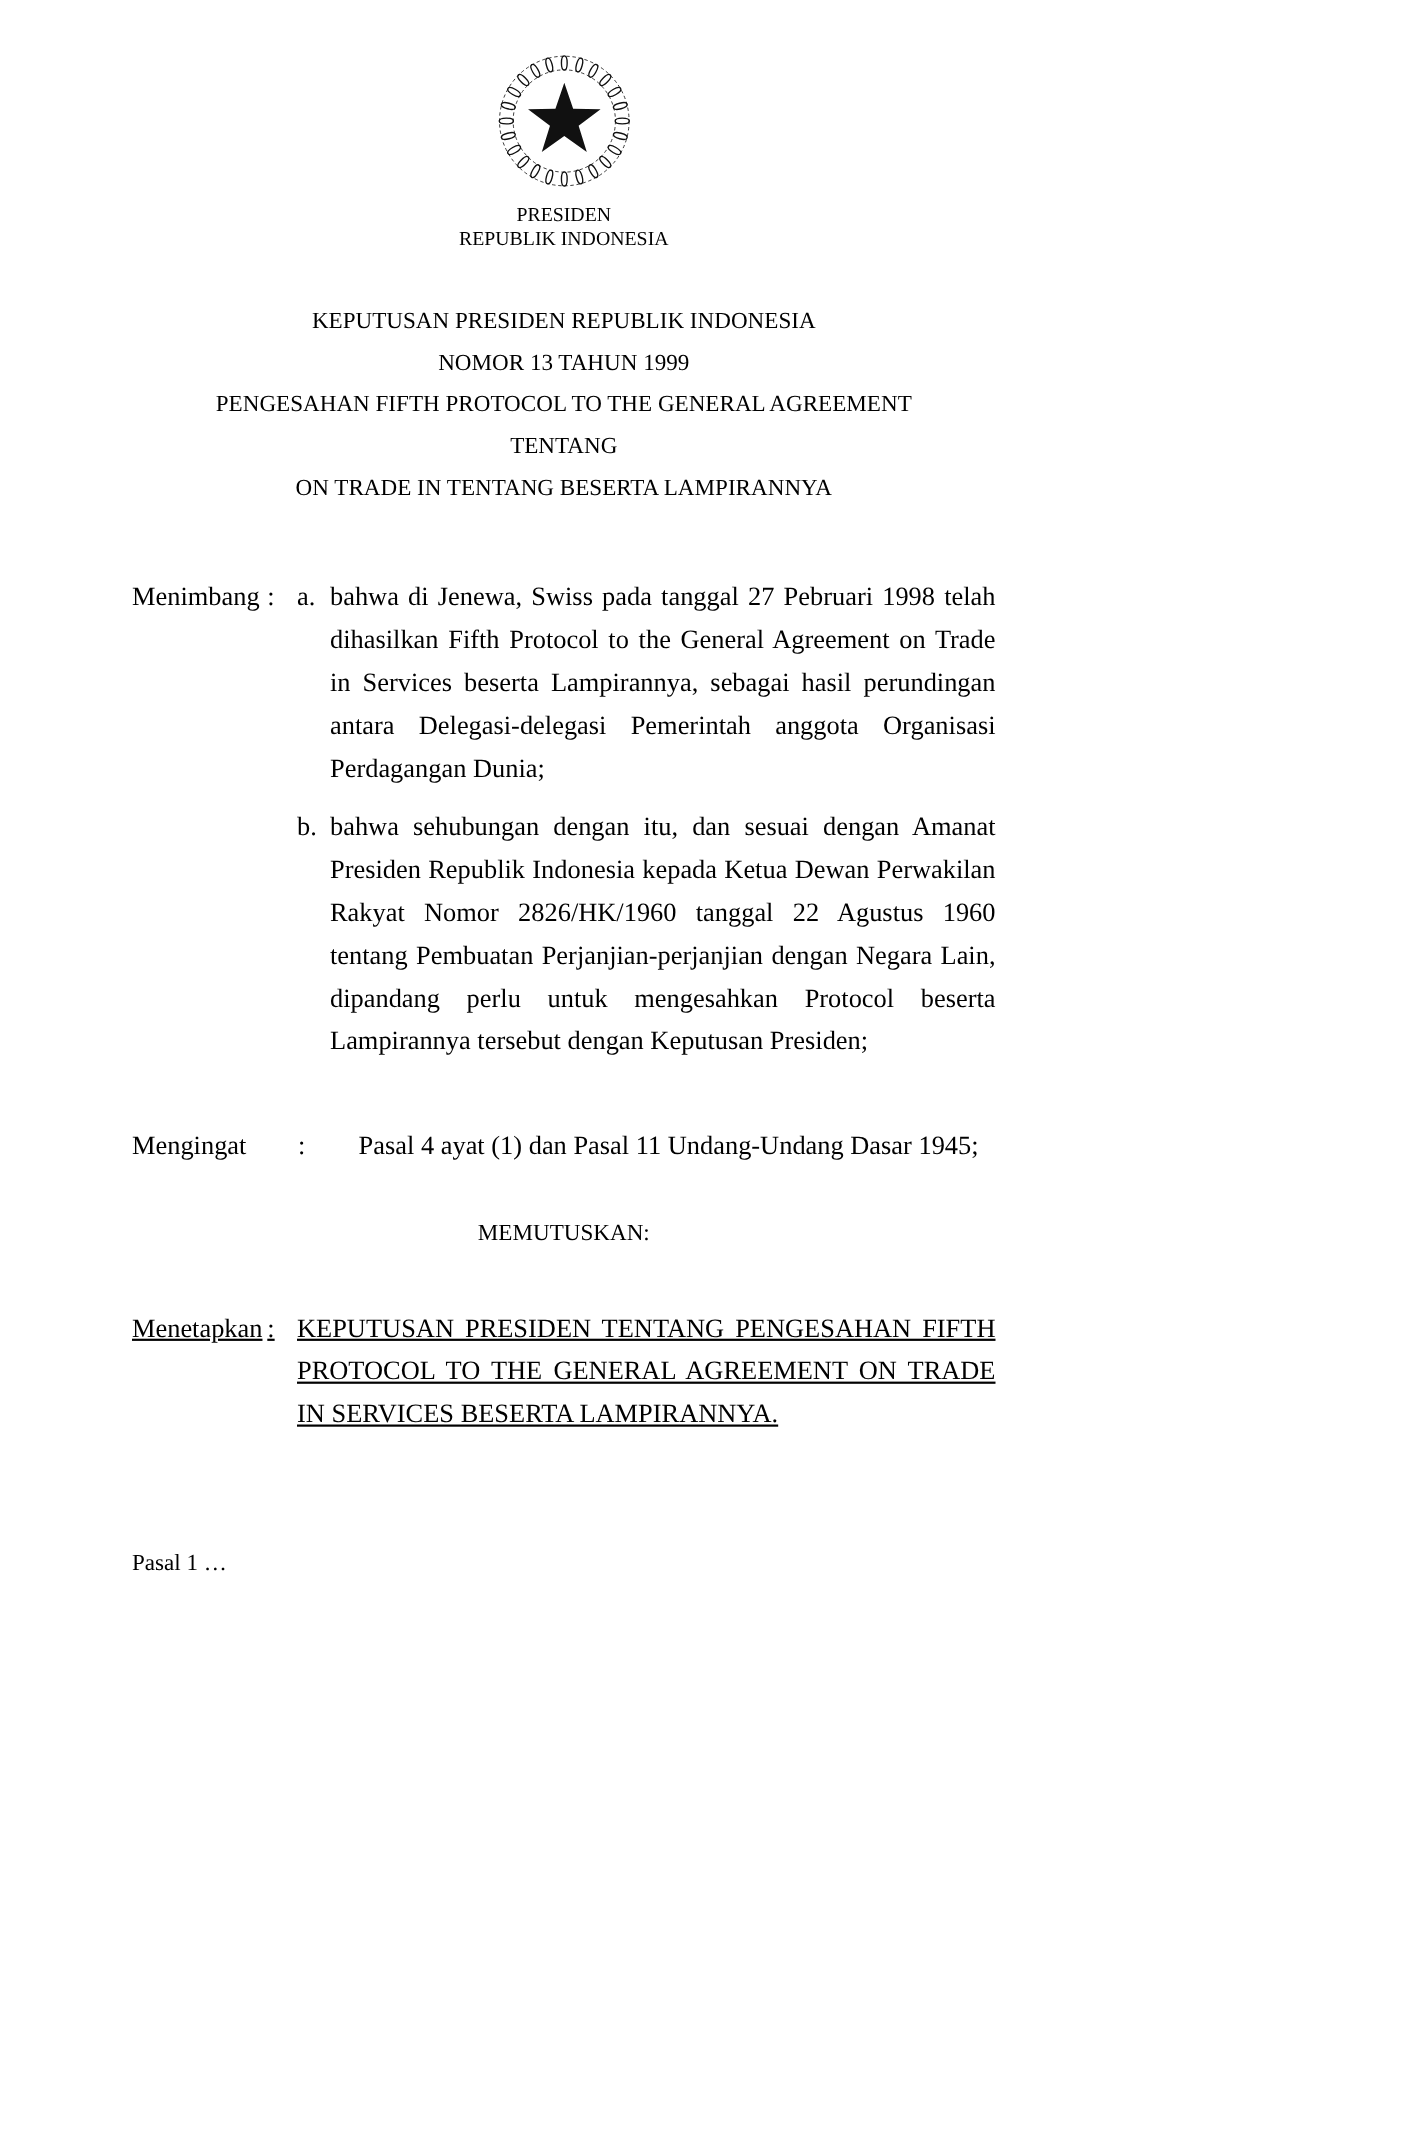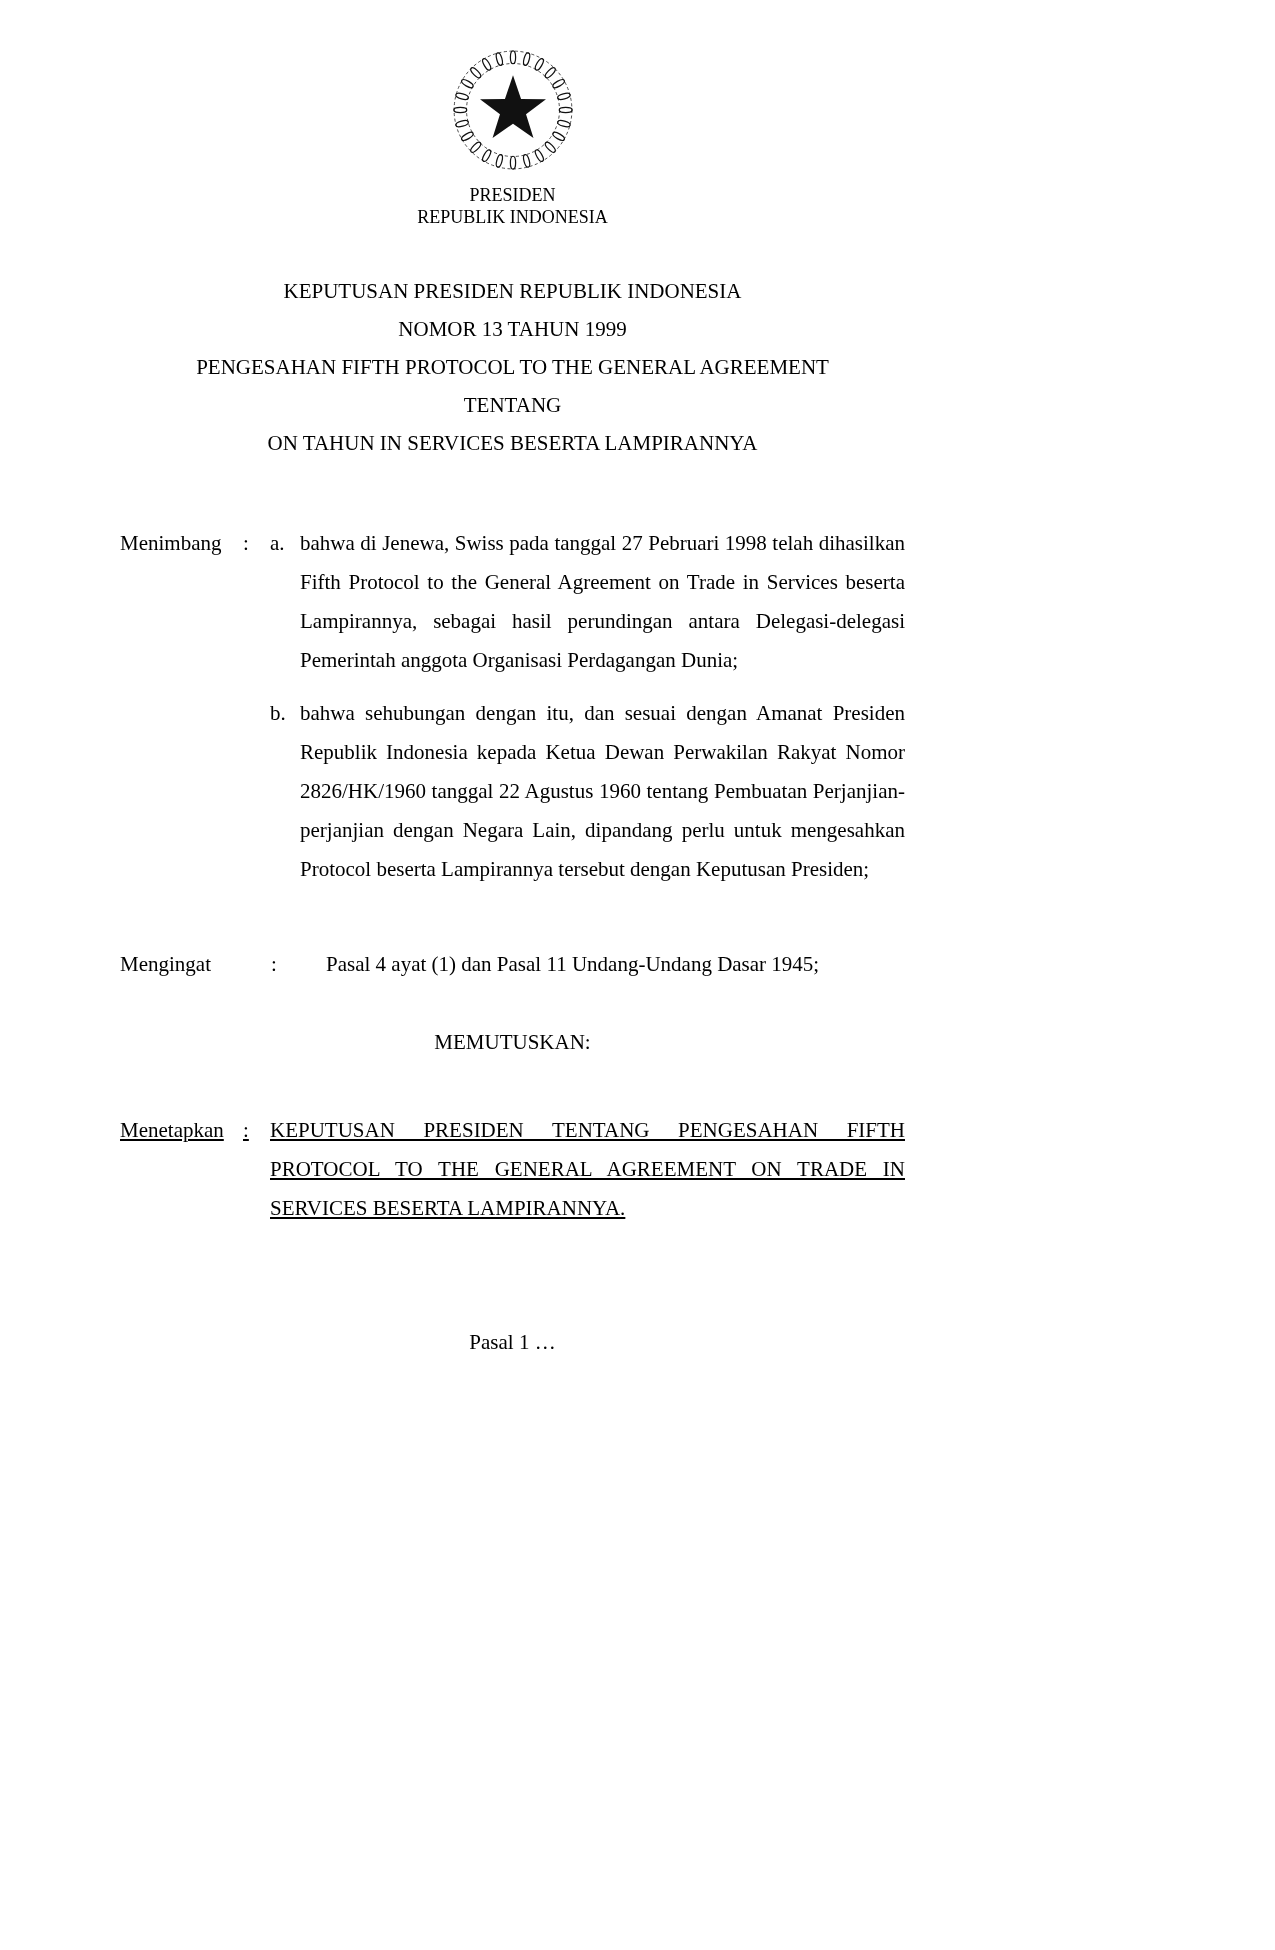--- a/index.html
+++ b/index.html
@@ -31,41 +31,41 @@
     line-height: 38px;
     margin-top: 44px;
   }
   .salutation {
     text-align: center;
     font-size: 21px;
     margin-top: 58px;
   }
   .clause {
     display: flex;
-    font-size: 21px;
+    font-size: 24px;
     line-height: 39px;
   }
   .clause .label { width: 123px; flex: none; }
   .clause .colon { width: 27px; flex: none; }
   .clause .body { flex: 1; }
   .item { display: flex; }
   .item .marker { width: 30px; flex: none; }
   .item .text { flex: 1; }
   .just { text-align: justify; }
   .considering { margin-top: 62px; }
   .item-b { margin-top: 14px; }
   .recalling { margin-top: 56px; gap: 28px; }
   .decides {
     text-align: center;
     font-size: 21px;
     margin-top: 46px;
   }
   .stipulates { margin-top: 56px; text-decoration: underline; }
   .page-marker {
-    text-align: center;
+    text-align: left;
     font-size: 21px;
     margin-top: 102px;
   }
 </style>
 </head>
 <body>
 
 <div class="page">
   <div class="content">
 
@@ -104,21 +104,21 @@
       </svg>
       <div class="org-line first">PRESIDEN</div>
       <div class="org-line">REPUBLIK INDONESIA</div>
     </div>
 
     <div class="title-block">
       <div>KEPUTUSAN PRESIDEN REPUBLIK INDONESIA</div>
       <div>NOMOR 13 TAHUN 1999</div>
       <div>PENGESAHAN FIFTH PROTOCOL TO THE GENERAL AGREEMENT</div>
       <div>TENTANG</div>
-      <div>ON TAHUN IN SERVICES BESERTA LAMPIRANNYA</div>
+      <div>ON TRADE IN TENTANG BESERTA LAMPIRANNYA</div>
     </div>
 
 
     <div class="clause considering">
       <div class="label">Menimbang</div>
       <div class="colon">:</div>
       <div class="body">
         <div class="item">
           <div class="marker">a.</div>
           <div class="text just">bahwa di Jenewa, Swiss pada tanggal 27 Pebruari 1998 telah dihasilkan Fifth Protocol to the General Agreement on Trade in Services beserta Lampirannya, sebagai hasil perundingan antara Delegasi-delegasi Pemerintah anggota Organisasi Perdagangan Dunia;</div>

